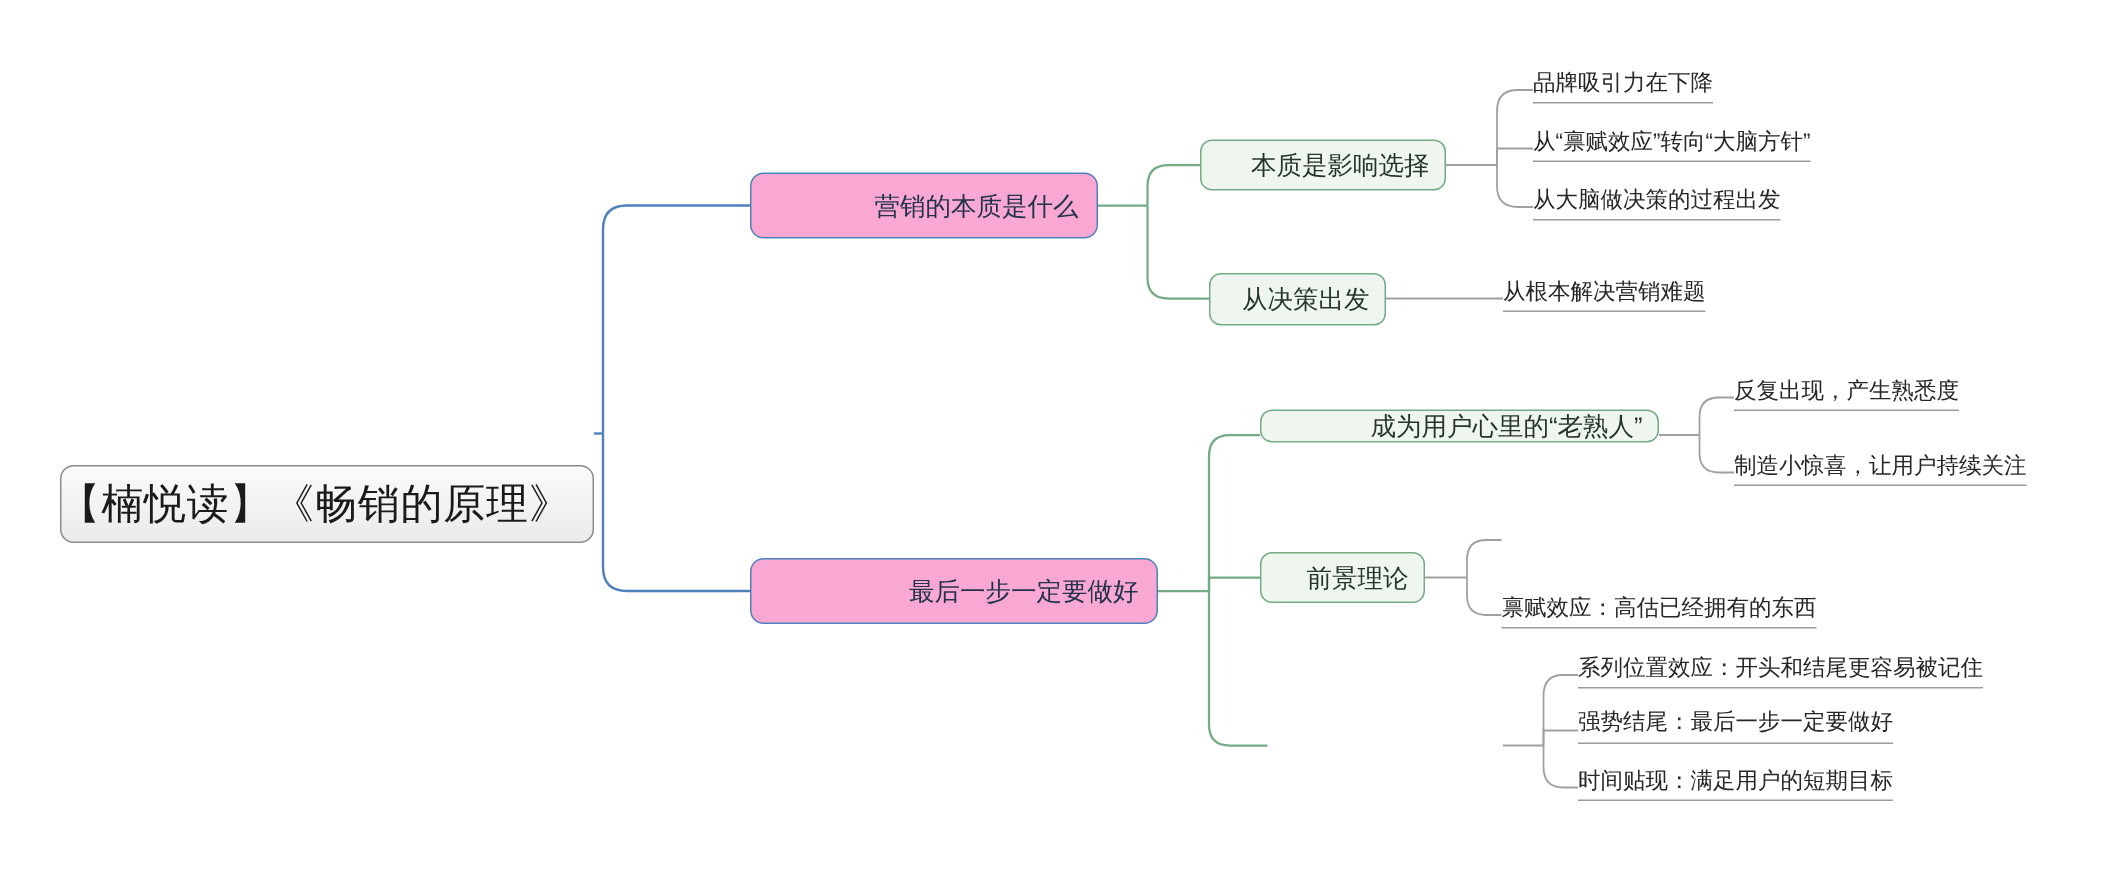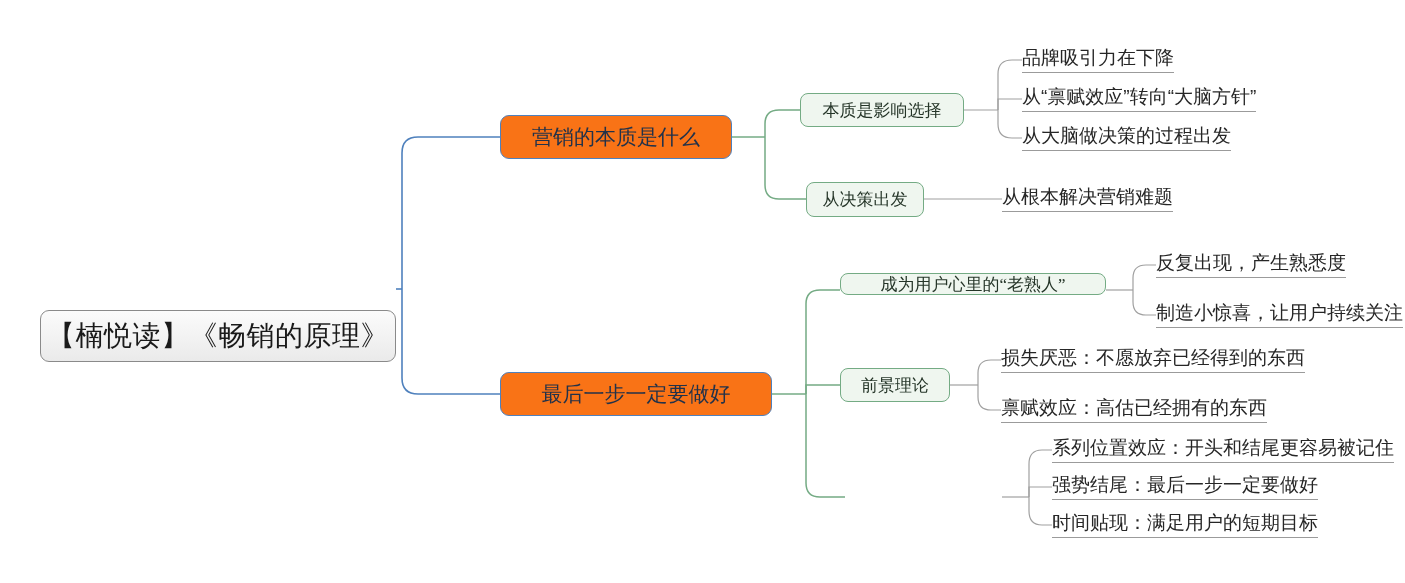--- a/index.html
+++ b/index.html
@@ -24,64 +24,63 @@
     width: 1405px;
     height: 583px;
     pointer-events: none;
   }
 
   .node {
     position: absolute;
     box-sizing: border-box;
     display: flex;
     align-items: center;
-    justify-content: center;
+    justify-content: flex-end;
     white-space: nowrap;
     line-height: 1;
-    font-family: Liberation Serif, serif;
   }
 
   
   .node-root {
     border: 1.6px solid #8a8a8a;
     border-radius: 9px;
     background: linear-gradient(to bottom, #fbfbfb 0%, #f2f2f2 55%, #eaeaea 100%);
     color: #1a1a1a;
     font-size: 28px;
     padding: 3px 14px;
     letter-spacing: 0.5px;
     margin-top: 47px;
   }
 
   
   .node-l2 {
     border: 1.4px solid #4f81bd;
     border-radius: 9px;
-    background: #f97316;
+    background: #f9a8d4;
     color: #22324a;
-    font-size: 21px;
+    font-size: 17px;
     padding: 0 12px;
   }
 
   
   .node-l3 {
     border: 1.2px solid #74ab84;
     border-radius: 8px;
     background: #eff6ef;
     color: #253528;
     font-size: 17px;
     padding: 0 10px;
   }
 
   
   .leaf {
     position: absolute;
     white-space: nowrap;
     color: #262626;
-    font-size: 19px;
+    font-size: 15px;
     line-height: 1;
     padding-bottom: 5px;
     border-bottom: 1.1px solid #9b9b9b;
   }
 </style>
 </head>
 <body>
 
 <div id="canvas">
 
@@ -171,21 +170,20 @@
   <div class="leaf" style="left:1022px; top:87px;">从“禀赋效应”转向“大脑方针”</div>
 
   <div class="leaf" style="left:1022px; top:126px;">从大脑做决策的过程出发</div>
 
   <div class="leaf" style="left:1002px; top:187px;">从根本解决营销难题</div>
 
   <div class="leaf" style="left:1156px; top:253px;">反复出现，产生熟悉度</div>
 
   <div class="leaf" style="left:1156px; top:303px;">制造小惊喜，让用户持续关注</div>
 
-  <div class="leaf" style="left:1001px; top:348px;">损失厌恶：不愿放弃已经得到的东西</div>
 
   <div class="leaf" style="left:1001px; top:398px;">禀赋效应：高估已经拥有的东西</div>
 
   <div class="leaf" style="left:1052px; top:438px;">系列位置效应：开头和结尾更容易被记住</div>
 
   <div class="leaf" style="left:1052px; top:475px;font-family:Liberation Serif, serif;">强势结尾：最后一步一定要做好</div>
 
   <div class="leaf" style="left:1052px; top:513px;">时间贴现：满足用户的短期目标</div>
 
 </div>

